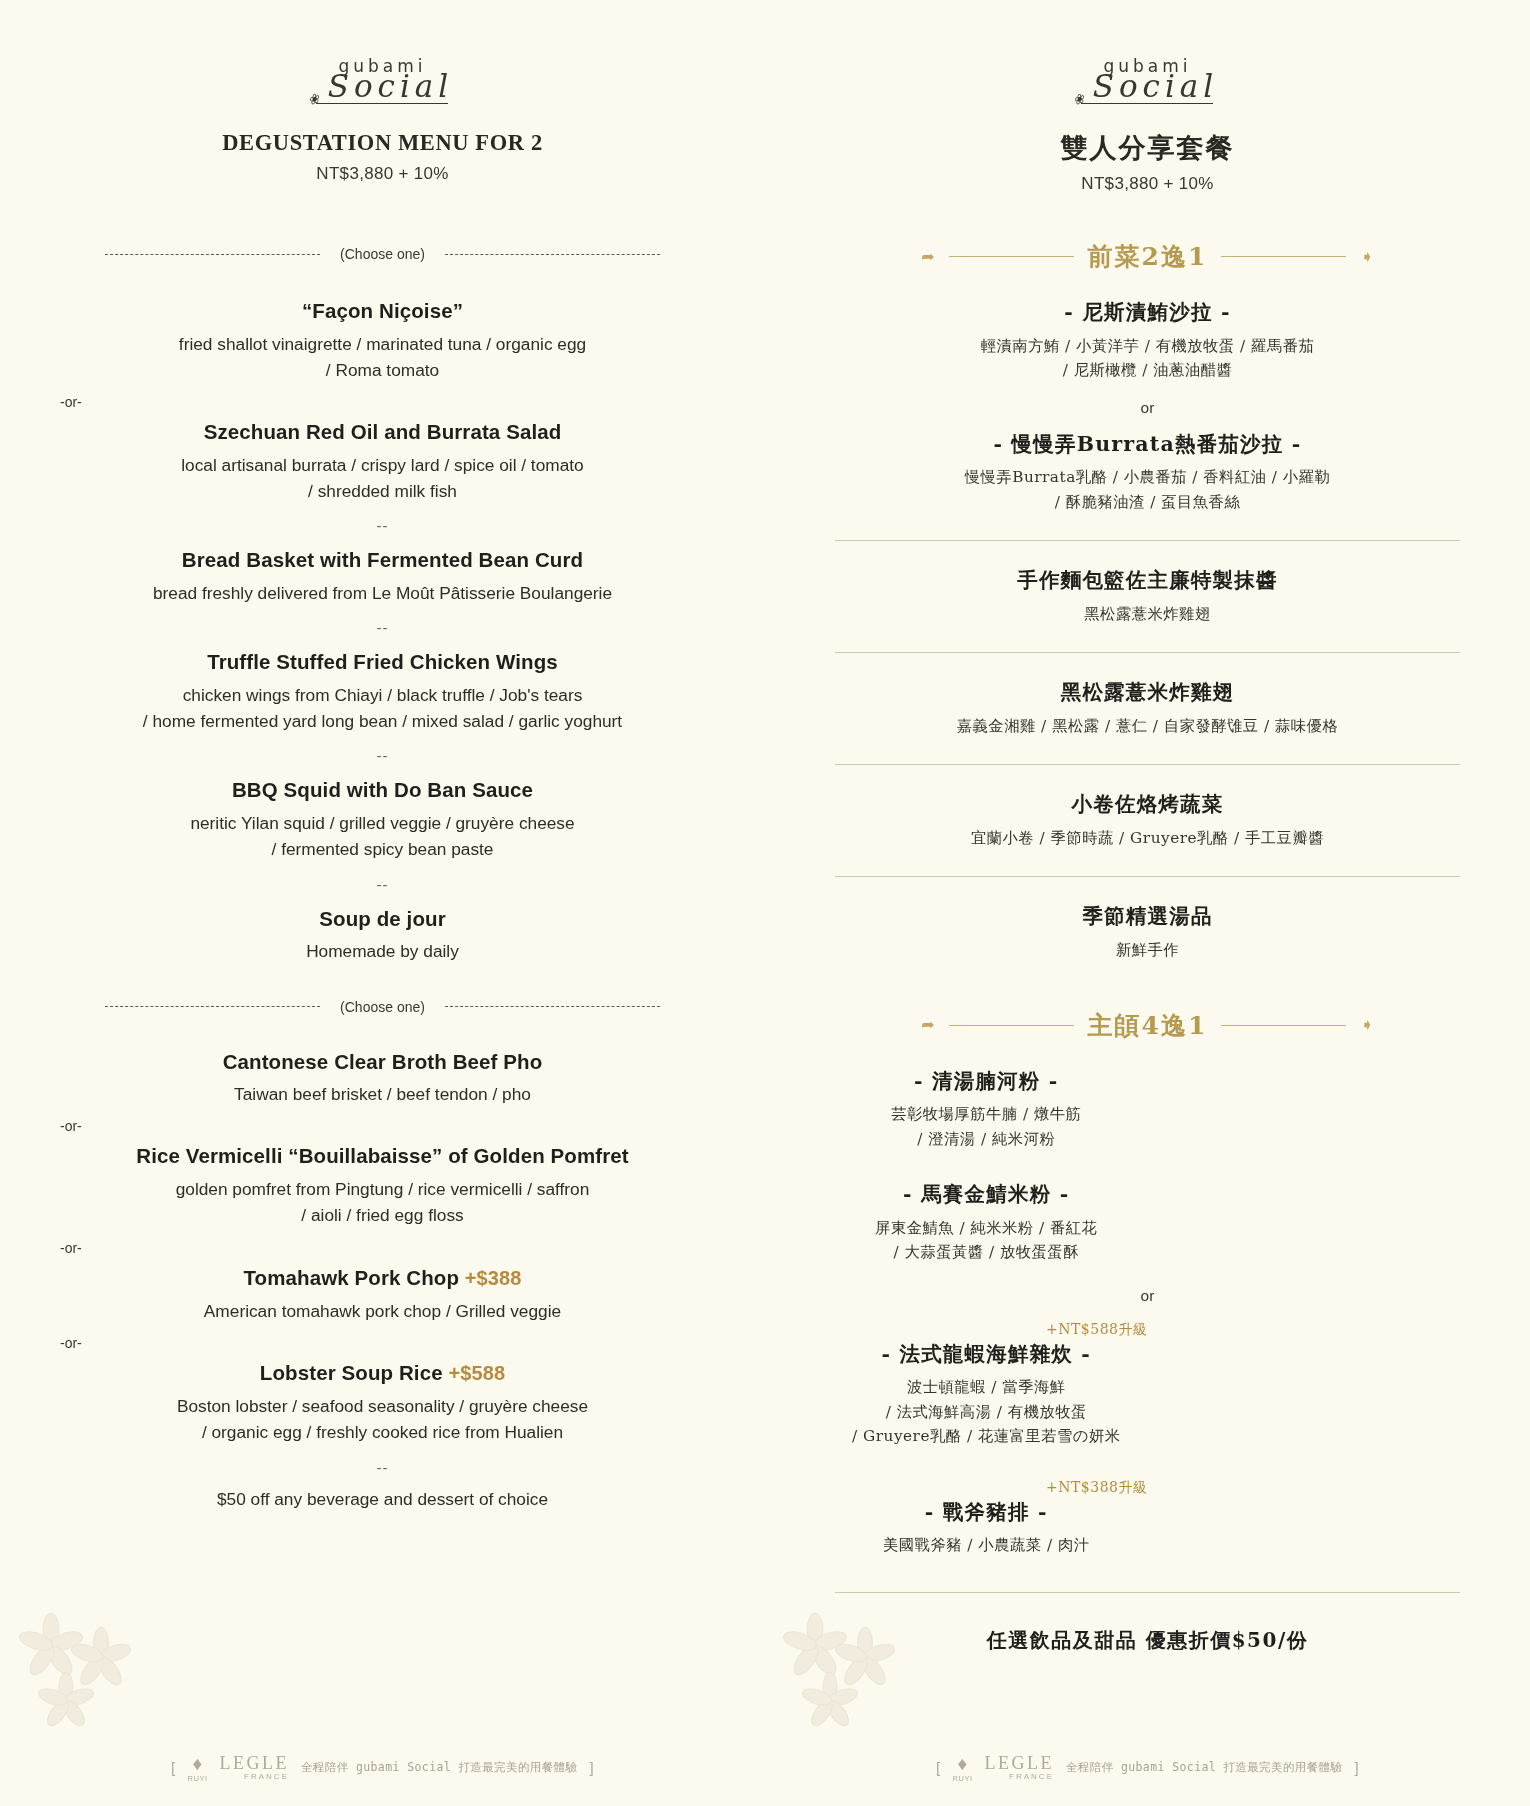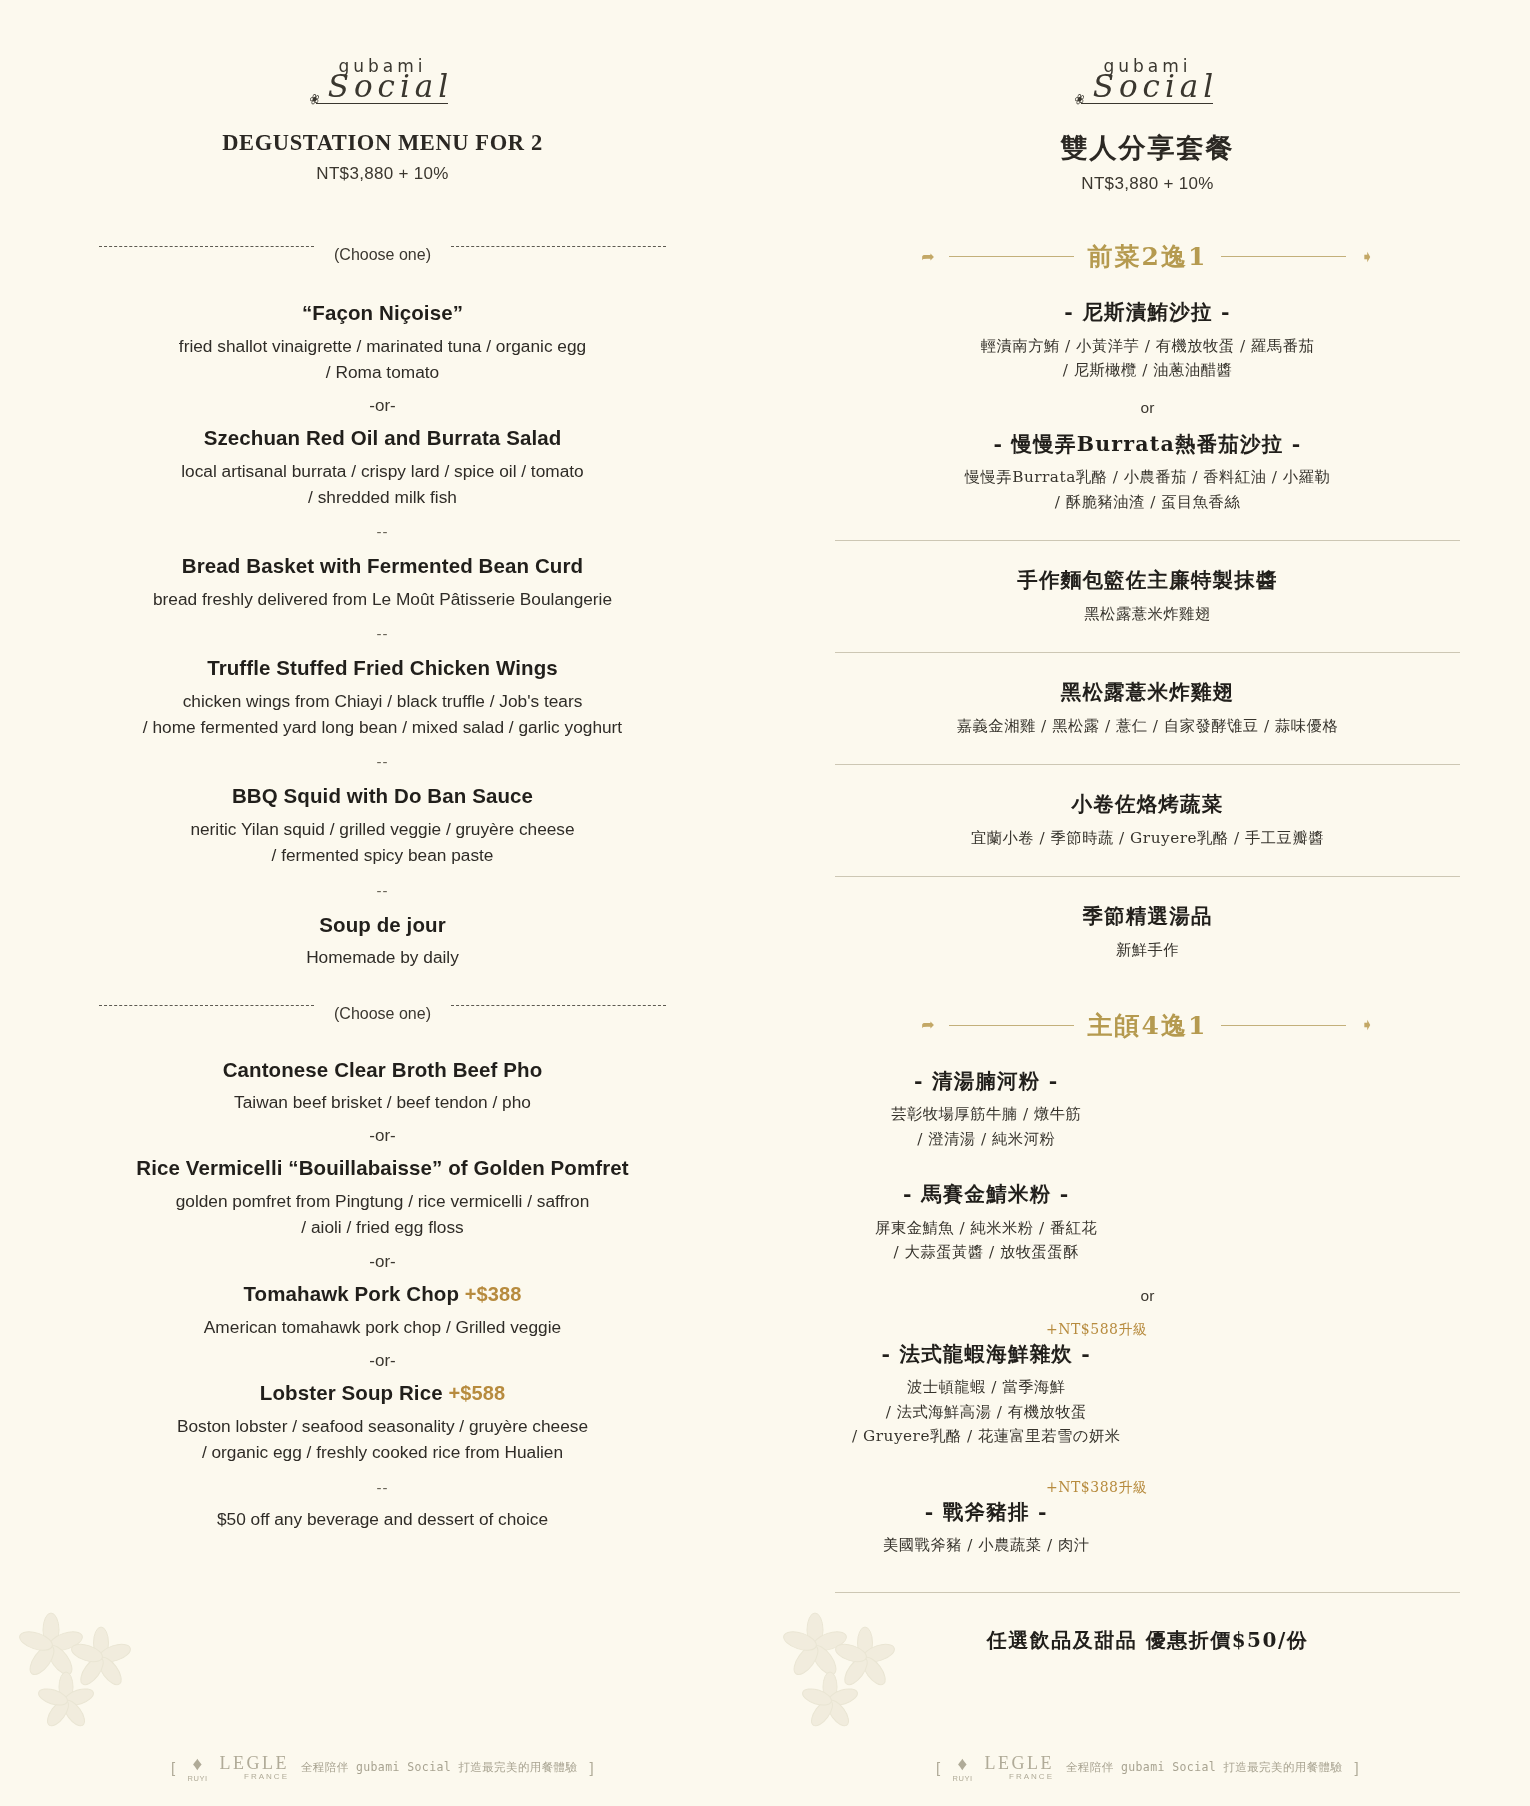--- a/index.html
+++ b/index.html
@@ -94,24 +94,25 @@
   .menu-price {
     text-align: center;
     font-size: 17px;
     color: #3b372f;
     letter-spacing: 0.3px;
   }
 
   
   .choose-row {
     display: flex;
+    align-items: center;
     justify-content: center;
     margin: 62px 0 36px 0;
     color: #3b372f;
-    font-size: 16px;
+    font-size: 14px;
   }
   .choose-row .dashes {
     flex: 1;
     border-top: 1.5px dashed #5d5a51;
     margin: 0 14px;
     max-width: 215px;
   }
   .choose-row .label {
     white-space: nowrap;
     padding: 0 6px;
@@ -134,22 +135,21 @@
     color: #b78b3e;
     font-weight: bold;
     font-size: 20px;
   }
   .dish-desc {
     font-size: 17.3px;
     line-height: 1.52;
     color: #2f2c27;
   }
   .sep-or {
-    text-align: center;
-    font-size: 17px;
+    font-size: 14px;
     color: #3b372f;
     margin: 11px 0 9px 0;
   }
   .sep-dash {
     text-align: center;
     font-size: 15px;
     color: #6a6659;
     margin: 13px 0 13px 0;
     letter-spacing: 1px;
   }

